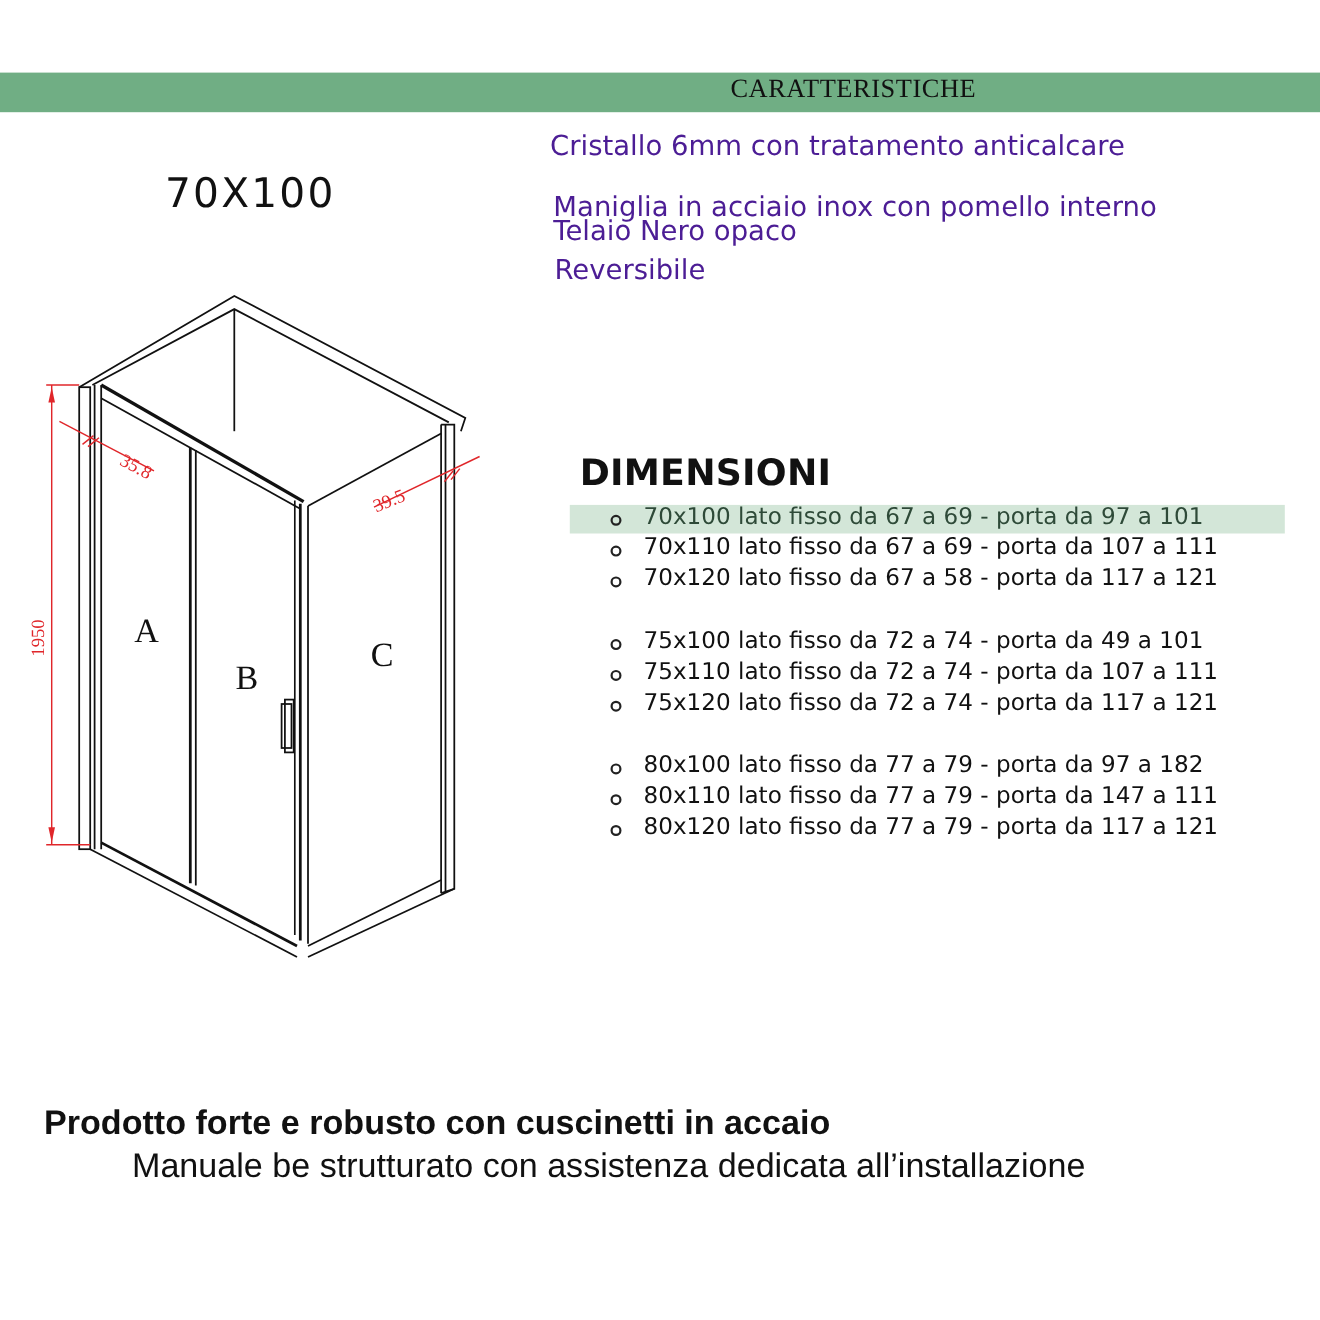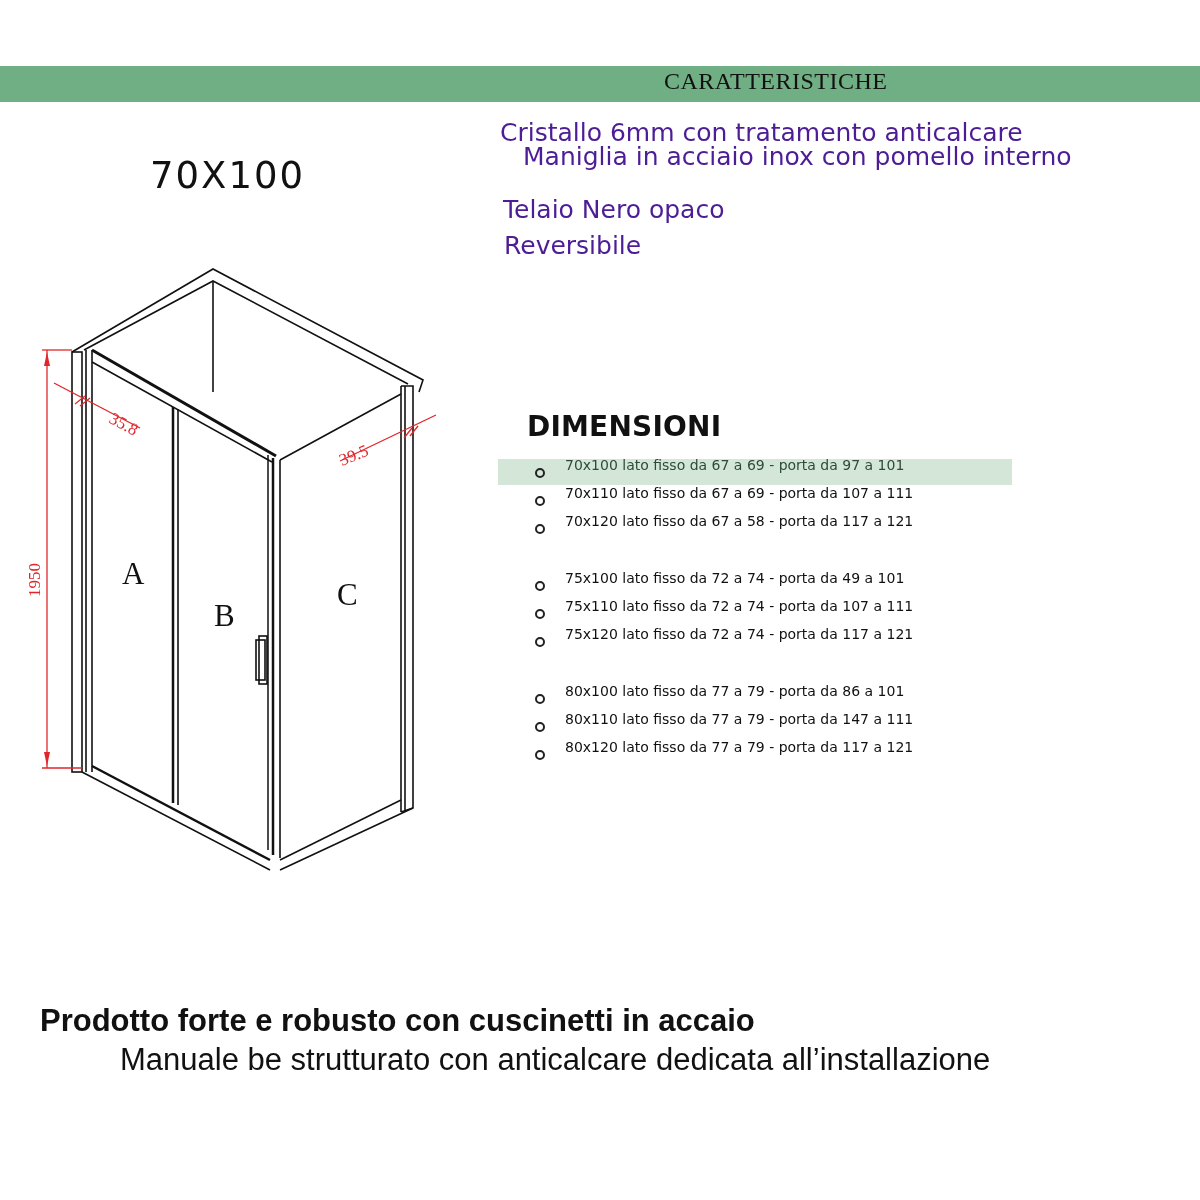--- a/index.html
+++ b/index.html
@@ -1,39 +1,39 @@
 <!DOCTYPE html>
 <html><head>
 <meta charset="utf-8">
 <style>
   html, body { margin:0; padding:0; background:#ffffff; }
   body { width:1200px; height:1200px; position:relative; overflow:hidden; font-family:"DejaVu Sans", sans-serif; color:#111; }
   .banner { position:absolute; left:0; top:66px; width:1200px; height:36px; background:#70ae84; }
   .banner-title { position:absolute; left:664px; top:68px; font-family:Liberation Serif, serif; font-size:24px; letter-spacing:0.5px; color:#111; }
   .model { position:absolute; left:150px; top:154px; font-size:37px; letter-spacing:2px; color:#111;text-align:right; }
   .feat { position:absolute; font-size:25px; color:#4c1d95; white-space:nowrap; }
-  .dim-title { position:absolute; left:527px; top:410px; font-size:28px; font-weight:bold; color:#111; letter-spacing:0.2px; }
-  .dim-row { position:absolute; left:498px; height:26px; width:514px; font-size:14px; white-space:nowrap; color:#111; }
+  .dim-title { position:absolute; left:527px; top:410px; font-size:33px; font-weight:bold; color:#111; letter-spacing:0.2px; }
+  .dim-row { position:absolute; left:518px; height:26px; width:650px; font-size:21px; white-space:nowrap; color:#111; }
   .dim-row.hl { background:#d3e6d8; color:#2e4a38; }
   .bullet { position:absolute; left:37px; top:9px; width:6px; height:6px; border:2px solid #222; border-radius:50%; }
   .dim-text { position:absolute; left:67px; top:-2px; }
   .bottom { position:absolute; font-family:"Liberation Sans", sans-serif; font-size:31px; color:#111; white-space:nowrap; }
   svg { position:absolute; left:0; top:0; }
   .lbl { font-family:"Liberation Serif", serif; }
 </style>
 </head>
 <body>
 
 <div class="banner"></div>
 <div class="banner-title">CARATTERISTICHE</div>
 
 <div class="model">70X100</div>
 
 <div class="feat" style="left:500px; top:118px;">Cristallo 6mm con tratamento anticalcare</div>
-<div class="feat" style="left:503px; top:142px;margin-left:20px;">Maniglia in acciaio inox con pomello interno</div>
+<div class="feat" style="left:503px; top:173px;">Maniglia in acciaio inox con pomello interno</div>
 <div class="feat" style="left:503px; top:195px;">Telaio Nero opaco</div>
 <div class="feat" style="left:504px; top:231px;">Reversibile</div>
 
 <svg width="1200" height="1200">
   <g fill="none" stroke="#111" stroke-width="1.6">
 
     <polyline points="72,352 213,269 423,380 419,392"></polyline>
     <polyline points="84,350 213,281 408,384"></polyline>
     <line x1="213" y1="281" x2="213" y2="392"></line>
 
@@ -111,25 +111,25 @@
   <span class="bullet"></span>
   <span class="dim-text">75x110 lato fisso da 72 a 74 - porta da 107 a 111</span>
 </div>
 <div class="dim-row" style="top:628px;">
   <span class="bullet"></span>
   <span class="dim-text">75x120 lato fisso da 72 a 74 - porta da 117 a 121</span>
 </div>
 
 <div class="dim-row" style="top:685px;">
   <span class="bullet"></span>
-  <span class="dim-text">80x100 lato fisso da 77 a 79 - porta da 86 a 101</span>
+  <span class="dim-text">80x100 lato fisso da 77 a 79 - porta da 97 a 182</span>
 </div>
 <div class="dim-row" style="top:713px;">
   <span class="bullet"></span>
   <span class="dim-text">80x110 lato fisso da 77 a 79 - porta da 147 a 111</span>
 </div>
 <div class="dim-row" style="top:741px;">
   <span class="bullet"></span>
   <span class="dim-text">80x120 lato fisso da 77 a 79 - porta da 117 a 121</span>
 </div>
 
 <div class="bottom" style="left:40px; top:1003px;font-weight:bold;">Prodotto forte e robusto con cuscinetti in accaio</div>
-<div class="bottom" style="left:120px; top:1042px;">Manuale be strutturato con anticalcare dedicata all’installazione</div>
+<div class="bottom" style="left:120px; top:1042px;">Manuale be strutturato con assistenza dedicata all’installazione</div>
 
 </body></html>

